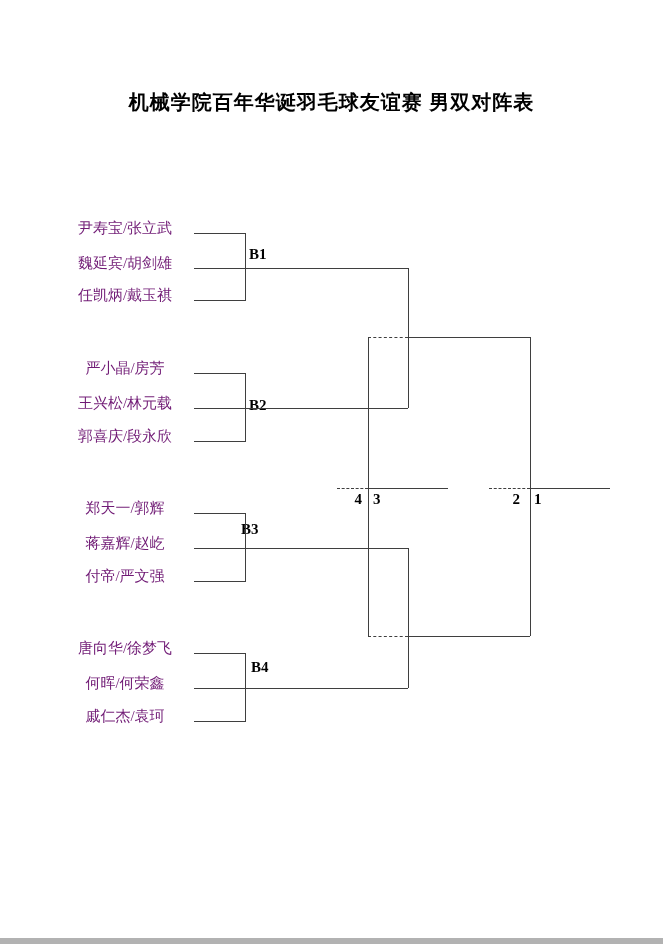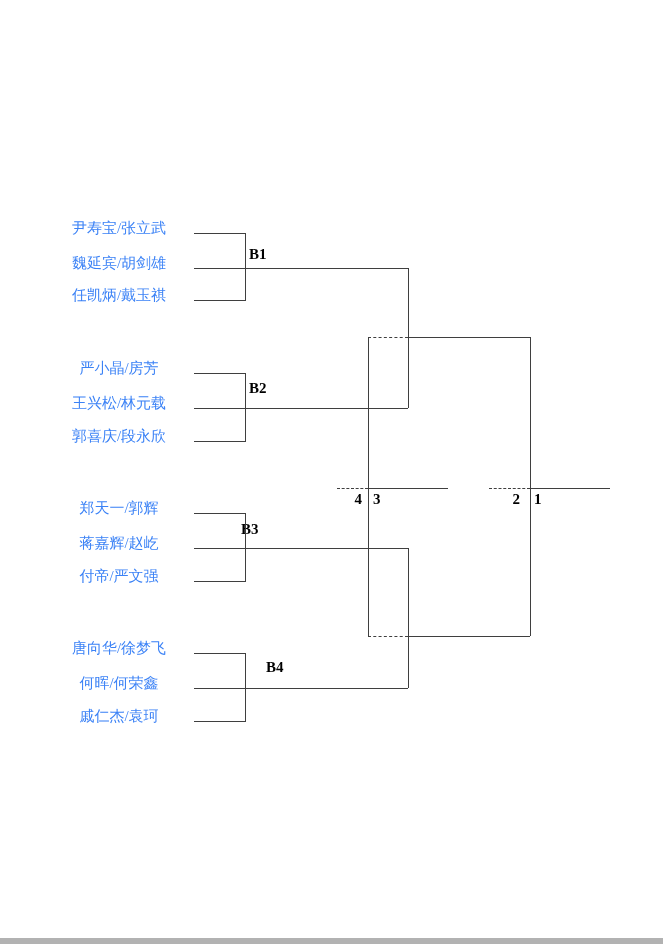--- a/index.html
+++ b/index.html
@@ -9,62 +9,63 @@
     position:relative;overflow:hidden;
   }
   #page{position:absolute;left:0;top:0;width:663px;height:944px;background:#ffffff;}
   .title{
     position:absolute;left:0;top:89px;width:663px;text-align:center;
     font-family:"Liberation Sans","DejaVu Sans",sans-serif;
     font-weight:bold;font-size:20px;letter-spacing:1px;color:#000;
     white-space:pre;
   }
   .team{
-    position:absolute;left:54px;width:130px;height:18px;line-height:18px;
-    text-align:center;font-size:15px;color:#3b82f6;white-space:nowrap;
+    position:absolute;left:60px;width:130px;height:18px;line-height:18px;
+    text-align:center;font-size:15px;color:#701a75;white-space:nowrap;
   }
   .glabel{
     position:absolute;height:16px;line-height:16px;
     font-weight:bold;font-size:15px;color:#000;
   }
   .pnum{
     position:absolute;width:22px;height:16px;line-height:16px;top:491px;
     font-weight:bold;font-size:15px;color:#000;
   }
   .hline{position:absolute;height:0;border-top:1px solid #3f3f3f;}
   .vline{position:absolute;width:0;border-left:1px solid #3f3f3f;}
   .hdash{position:absolute;height:0;border-top:1px dashed #3f3f3f;}
   .bottombar{position:absolute;left:0;top:938px;width:663px;height:6px;background:#b2b2b2;}
 </style>
 </head>
 <body>
 
 <div id="page">
 
+  <div class="title">机械学院百年华诞羽毛球友谊赛 男双对阵表</div>
 
   <div class="team" style="top:219px">尹寿宝/张立武</div>
   <div class="team" style="top:254px">魏延宾/胡剑雄</div>
   <div class="team" style="top:286px">任凯炳/戴玉祺</div>
 
   <div class="team" style="top:359px">严小晶/房芳</div>
   <div class="team" style="top:394px">王兴松/林元载</div>
   <div class="team" style="top:427px">郭喜庆/段永欣</div>
 
   <div class="team" style="top:499px">郑天一/郭辉</div>
   <div class="team" style="top:534px">蒋嘉辉/赵屹</div>
   <div class="team" style="top:567px">付帝/严文强</div>
 
   <div class="team" style="top:639px">唐向华/徐梦飞</div>
   <div class="team" style="top:674px">何晖/何荣鑫</div>
   <div class="team" style="top:707px">戚仁杰/袁珂</div>
 
   <div class="glabel" style="left:249px;top:246px">B1</div>
-  <div class="glabel" style="left:249px;top:380px">B2</div>
+  <div class="glabel" style="left:249px;top:397px">B2</div>
   <div class="glabel" style="left:241px;top:521px">B3</div>
-  <div class="glabel" style="left:266px;top:659px">B4</div>
+  <div class="glabel" style="left:251px;top:659px">B4</div>
 
   <div class="hline" style="left:194px;top:233px;width:51px"></div>
   <div class="hline" style="left:194px;top:268px;width:214px"></div>
   <div class="hline" style="left:194px;top:300px;width:51px"></div>
   <div class="vline" style="left:245px;top:233px;height:68px"></div>
 
   <div class="hline" style="left:194px;top:373px;width:51px"></div>
   <div class="hline" style="left:194px;top:408px;width:214px"></div>
   <div class="hline" style="left:194px;top:441px;width:51px"></div>
   <div class="vline" style="left:245px;top:373px;height:69px"></div>

